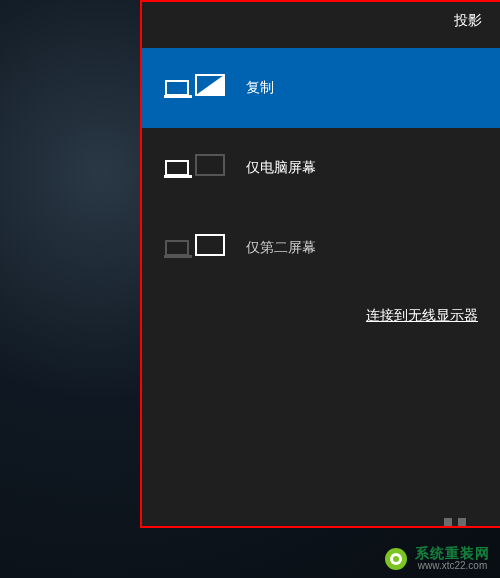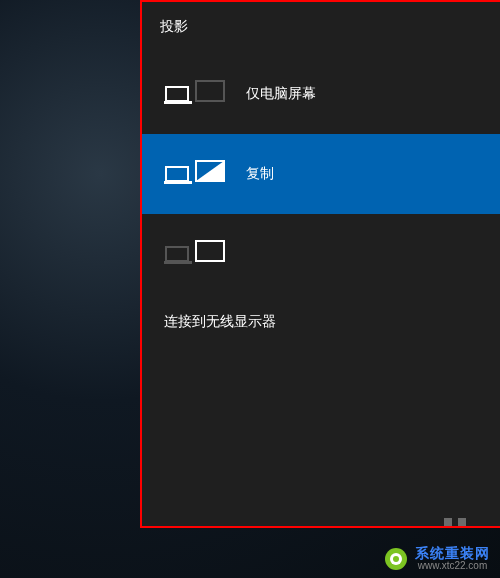--- a/index.html
+++ b/index.html
@@ -18,21 +18,22 @@
     }
     .panel {
       position: absolute;
       left: 140px;
       top: 0;
       right: 0;
       bottom: 50px;
       background: #1f1f1f;
       border: 2px solid #ff0000;
       border-right: none;
-      padding-top: 14px;
+      padding-top: 8px;
+      text-align: right;
     }
     .panel-title {
       color: #ffffff;
       font-size: 14px;
       padding: 2px 18px 18px 18px;
       font-weight: 400;
     }
     .option {
       display: flex;
       align-items: center;
@@ -57,36 +58,37 @@
       font-size: 14px;
       color: #ffffff;
     }
     .option.dimmed .option-label { color: #cfcfcf; }
     .link-row {
       padding: 18px 22px;
     }
     .link {
       color: #ffffff;
       font-size: 14px;
+      text-decoration: underline;
       cursor: pointer;
     }
     .watermark {
       position: absolute;
       right: 10px;
       bottom: 6px;
       display: flex;
       align-items: center;
       gap: 6px;
     }
     .wm-logo {
       width: 26px; height: 26px;
       display: flex; align-items: center; justify-content: center;
     }
     .wm-text { display: flex; flex-direction: column; line-height: 1.05; }
-    .wm-title { font-size: 14px; font-weight: 700; color: #3b82f6; letter-spacing: 1px; }
+    .wm-title { font-size: 14px; font-weight: 700; color: #15803d; letter-spacing: 1px; }
     .wm-url { font-size: 10px; color: #888; text-align: center; }
     .taskbar-dots {
       position: absolute;
       right: 34px;
       bottom: 52px;
       display: flex;
       gap: 6px;
     }
     .taskbar-dots span {
       width: 8px; height: 8px;
@@ -95,52 +97,53 @@
     }
   </style>
 </head>
 <body>
 
 <div class="desktop-bg"></div>
 
 <div class="panel">
   <div class="panel-title">投影</div>
 
-  <div class="option">
-    <span class="icon-wrap">
-      <svg width="62" height="30" viewBox="0 0 62 30">
-        <rect x="2" y="8" width="22" height="14" stroke="#fff" stroke-width="2" fill="none"></rect>
-        <rect x="0" y="22" width="28" height="3" fill="#fff"></rect>
-        <rect x="32" y="2" width="28" height="20" stroke="#555" stroke-width="2" fill="none"></rect>
-      </svg>
-    </span>
-    <span class="option-label">仅电脑屏幕</span>
-  </div>
-
   <div class="option selected">
     <span class="icon-wrap">
       <svg width="62" height="30" viewBox="0 0 62 30">
         <rect x="2" y="8" width="22" height="14" stroke="#fff" stroke-width="2" fill="none"></rect>
         <rect x="0" y="22" width="28" height="3" fill="#fff"></rect>
         <rect x="32" y="2" width="28" height="20" stroke="#fff" stroke-width="2" fill="none"></rect>
         <path d="M32 22 L60 2 L60 22 Z" fill="#fff"></path>
       </svg>
     </span>
     <span class="option-label">复制</span>
   </div>
 
+  <div class="option">
+    <span class="icon-wrap">
+      <svg width="62" height="30" viewBox="0 0 62 30">
+        <rect x="2" y="8" width="22" height="14" stroke="#fff" stroke-width="2" fill="none"></rect>
+        <rect x="0" y="22" width="28" height="3" fill="#fff"></rect>
+        <rect x="32" y="2" width="28" height="20" stroke="#555" stroke-width="2" fill="none"></rect>
+      </svg>
+    </span>
+    <span class="option-label">仅电脑屏幕</span>
+  </div>
+
 
   <div class="option dimmed">
     <span class="icon-wrap">
       <svg width="62" height="30" viewBox="0 0 62 30">
         <rect x="2" y="8" width="22" height="14" stroke="#555" stroke-width="2" fill="none"></rect>
         <rect x="0" y="22" width="28" height="3" fill="#555"></rect>
         <rect x="32" y="2" width="28" height="20" stroke="#fff" stroke-width="2" fill="none"></rect>
       </svg>
     </span>
+    <span class="option-label">仅第二屏幕</span>
   </div>
 
   <div class="link-row">
     <span class="link">连接到无线显示器</span>
   </div>
 </div>
 
 <div class="taskbar-dots">
   <span></span>
     <span></span>

